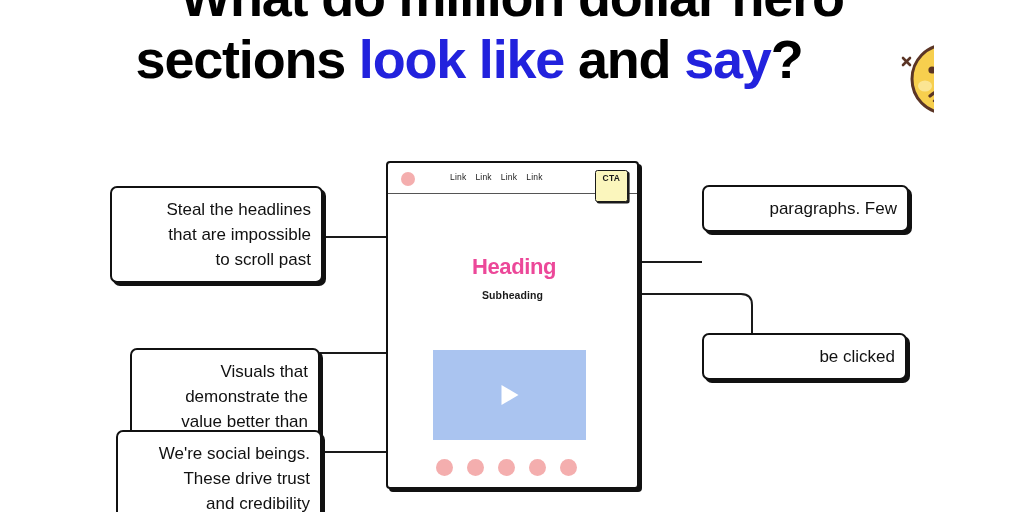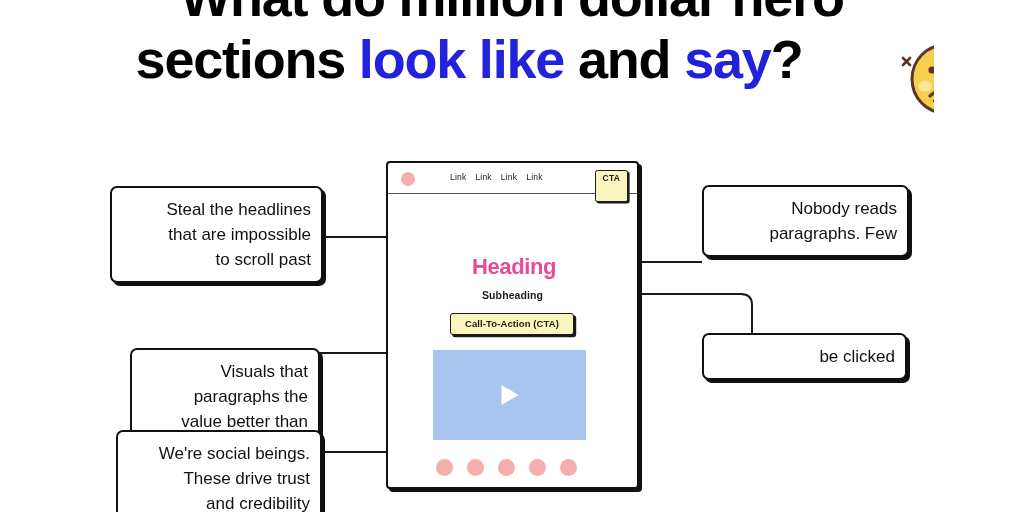--- a/index.html
+++ b/index.html
@@ -271,21 +271,20 @@
         <span>Link</span>
         <span>Link</span>
         <span>Link</span>
       </div>
       <div class="nav-cta">CTA</div>
     </div>
 
     <div class="mockup-body">
       <div class="m-heading">Heading</div>
       <div class="m-subheading">Subheading</div>
-      <div class="m-cta">Call-To-Action (CTA)</div>
 
       <div class="m-video">
         <div class="m-play"></div>
       </div>
 
       <div class="m-social">
         <div class="dot"></div>
         <div class="dot"></div>
         <div class="dot"></div>
         <div class="dot"></div>
@@ -295,33 +294,32 @@
   </div>
 
   <div class="callout" id="cb-headlines">
     <span class="cline">Steal the headlines</span>
     <span class="cline">that are impossible</span>
     <span class="cline">to scroll past</span>
   </div>
 
   <div class="callout" id="cb-visuals">
     <span class="cline">Visuals that</span>
-    <span class="cline">paragraphs the</span>
+    <span class="cline">demonstrate the</span>
     <span class="cline">value better than</span>
     <span class="cline">1,000 words</span>
   </div>
 
   <div class="callout" id="cb-social">
     <span class="cline">We're social beings.</span>
     <span class="cline">These drive trust</span>
     <span class="cline">and credibility</span>
   </div>
 
   <div class="callout" id="cb-paragraph">
-    <span class="cline">Nobody reads</span>
     <span class="cline">paragraphs. Few</span>
   </div>
 
   <div class="callout" id="cb-buttons">
     <span class="cline">be clicked</span>
   </div>
 
 </div>
 
 </body></html>

